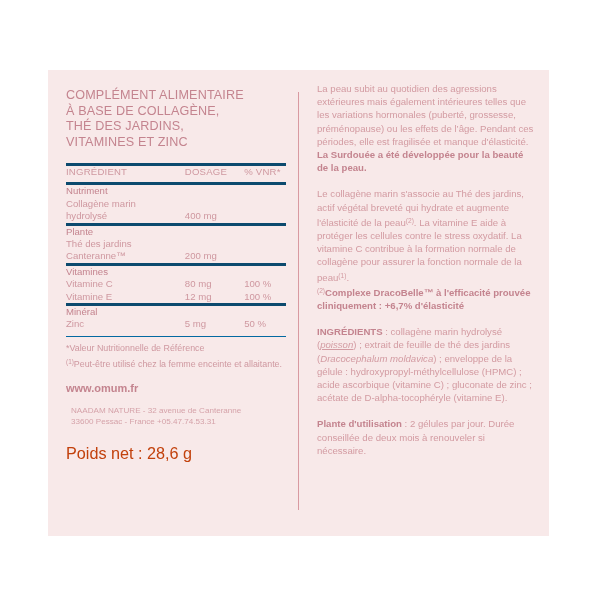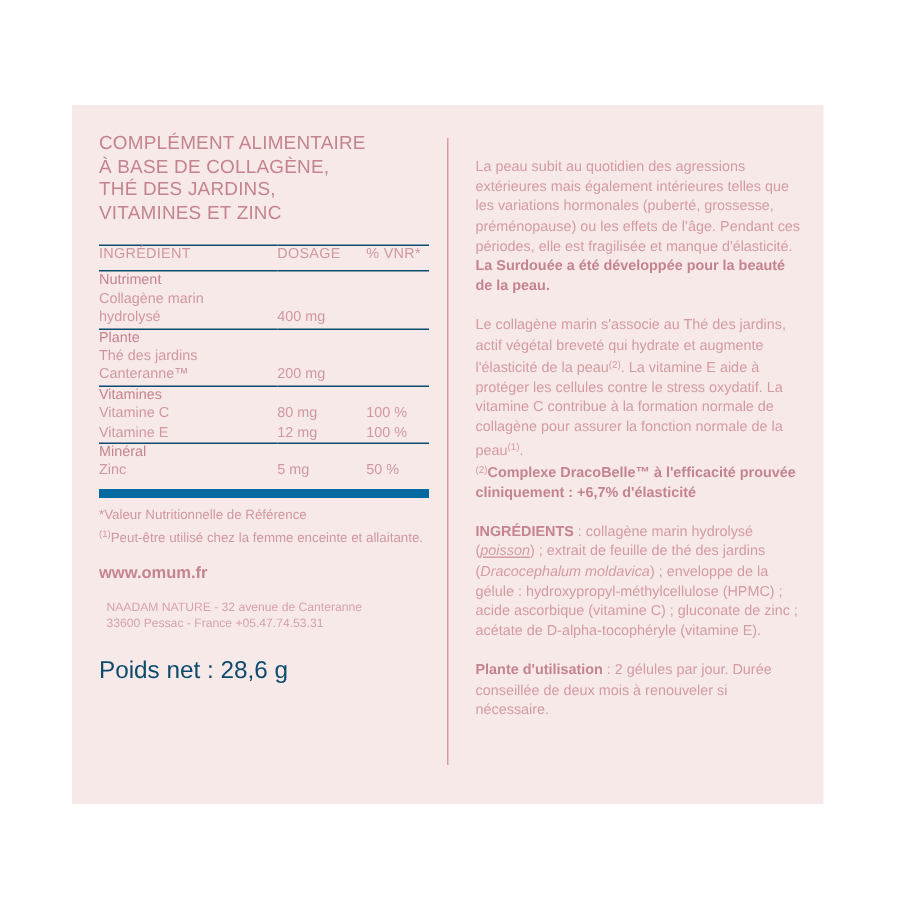--- a/index.html
+++ b/index.html
@@ -36,21 +36,21 @@
   }
   .divider {
     width: 1px;
     background: #d99aa1;
     margin: 22px 0 26px 0;
     flex: 0 0 1px;
   }
   .col-right {
     flex: 1;
     box-sizing: border-box;
-    padding: 35px 14px 0 18px;
+    padding: 12px 14px 0 18px;
   }
 
   
   .title {
     color: #c4848f;
     font-size: 12.6px;
     line-height: 15.6px;
     letter-spacing: 0.15px;
     margin: 0 0 13px 0;
     white-space: pre-line;
@@ -78,36 +78,36 @@
   table.nutri th {
     color: #cf98a0;
     font-size: 9.6px;
     letter-spacing: 0.2px;
     padding-bottom: 3.5px;
   }
   .col-ing { width: 54%; }
   .col-dos { width: 27%; }
   .col-vnr { width: 19%; }
   tr.rule > * {
-    border-top: 1px solid #0c4a6e;
+    border-top: 3px solid #0c4a6e;
     padding-top: 3.5px;
   }
   .grp-head {
     font-weight: bold;
     color: #c4848f;
   }
   td.pb { padding-bottom: 3.5px; }
   .dose { color: #cf98a0; }
 
   .footnotes {
     color: #cf98a0;
     font-size: 8.9px;
     line-height: 13.2px;
     margin-top: 5px;
-    border-top: 6px solid #0369a1;
+    border-top: 1px solid #0369a1;
     padding-top: 5px;
   }
   .footnotes p { margin: 0; }
   .fn-sup {
     font-size: 6.4px;
     vertical-align: 3px;
   }
   .web {
     color: #c4848f;
     font-weight: bold;
@@ -116,21 +116,21 @@
     margin: 9px 0 9px 0;
   }
   .address {
     color: #d5a2a9;
     font-size: 8.1px;
     line-height: 11.2px;
     margin: 5px;
     white-space: pre-line;
   }
   .poids {
-    color: #0c4a6e;
+    color: #c2410c;
     font-size: 16.2px;
     line-height: 20px;
     margin: 15px 0 0 0;
   }
 
   
   .rc-para {
     color: #d39ba2;
     font-size: 9.6px;
     line-height: 13.2px;

